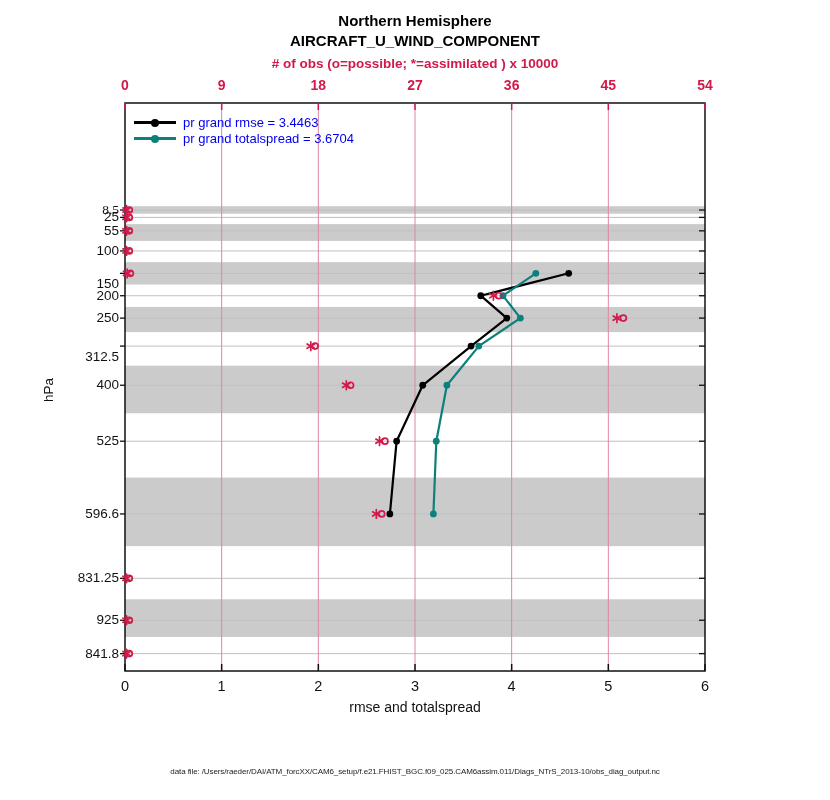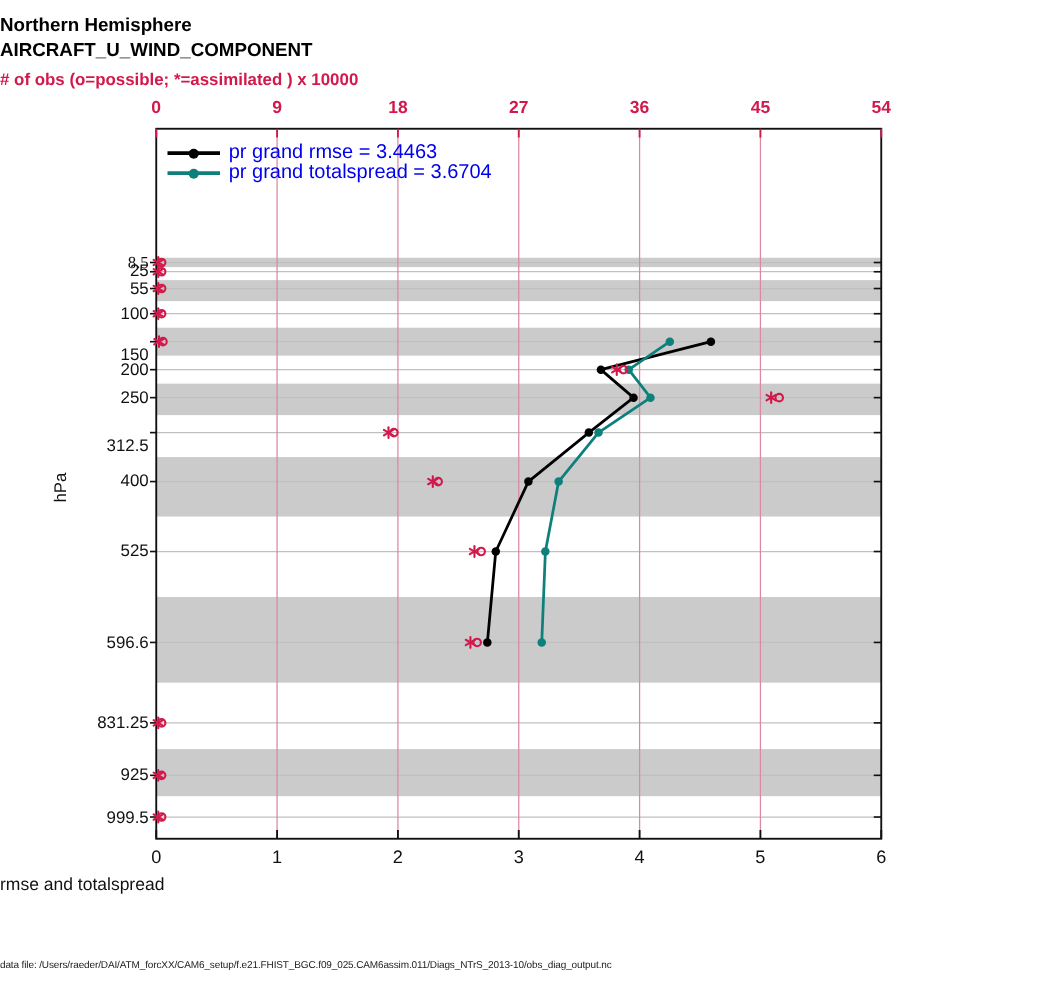--- a/index.html
+++ b/index.html
@@ -1,39 +1,39 @@
 <!DOCTYPE html>
 <html><head>
 <meta charset="utf-8">
 <style>
   html,body{margin:0;padding:0;background:#ffffff;}
   #fig{position:relative;width:830px;height:800px;background:#fff;
        font-family:"Liberation Sans",sans-serif;overflow:hidden;}
   .abs{position:absolute;}
-  .ctr{left:0;width:830px;}
+  .ctr{left:0;width:830px;text-align:center;}
   #title1{top:12px;font-size:15px;font-weight:bold;color:#000;}
   #title2{top:32px;font-size:15px;font-weight:bold;color:#000;}
   #topxlabel{top:56px;font-size:13.5px;font-weight:bold;color:#d2194b;}
   .topTick{position:absolute;top:77px;width:40px;margin-left:-20px;text-align:center;
            font-size:14px;font-weight:bold;color:#d2194b;}
   .botTick{position:absolute;top:678px;width:40px;margin-left:-20px;text-align:center;
            font-size:14.5px;color:#111;}
   .yTick{position:absolute;width:80px;text-align:right;font-size:13.5px;color:#111;
          height:14px;line-height:14px;}
   #ylab{left:-2px;top:383px;width:100px;text-align:center;font-size:13.5px;color:#111;
         transform:rotate(-90deg);transform-origin:50px 7px;}
   #xlab{top:699px;font-size:14px;color:#111;}
   #dates{top:720px;font-size:14px;color:#111;}
   #filenote{top:767px;font-size:8px;color:#222;letter-spacing:-0.1px;}
   #legend{left:134px;top:114px;}
   .legrow{display:flex;align-items:center;height:16px;}
   .legsample{position:relative;width:42px;height:16px;flex:0 0 42px;}
   .legsample .ln{position:absolute;left:0;top:7px;width:42px;height:2.5px;}
   .legsample .dot{position:absolute;left:17px;top:4.5px;width:8px;height:8px;border-radius:50%;}
-  .legrow .lab{margin-left:7px;font-size:16px;color:#0000ee;white-space:nowrap;}
+  .legrow .lab{margin-left:7px;font-size:13px;color:#0000ee;white-space:nowrap;}
   .s0 .ln,.s0 .dot{background:#000000;}
   .s1 .ln,.s1 .dot{background:#0d807b;}
 </style>
 </head>
 <body>
 
 <div id="fig">
   <svg id="plot" class="abs" width="830" height="800" viewBox="0 0 830 800" style="left:0;top:0;">
       <rect x="125" y="206.2" width="580" height="7.497970000000009" fill="#cbcbcb"></rect>
       <rect x="125" y="224.10559999999998" width="580" height="16.78649999999999" fill="#cbcbcb"></rect>
@@ -222,14 +222,14 @@
     <div class="yTick" style="left: 39px; top: 243.964px;">100</div>
     <div class="yTick" style="left: 39px; top: 277px;">150</div>
     <div class="yTick" style="left: 39px; top: 288.728px;">200</div>
     <div class="yTick" style="left: 39px; top: 311.11px;">250</div>
     <div class="yTick" style="left: 39px; top: 350px;">312.5</div>
     <div class="yTick" style="left: 39px; top: 378.256px;">400</div>
     <div class="yTick" style="left: 39px; top: 434.211px;">525</div>
     <div class="yTick" style="left: 39px; top: 506.952px;">596.6</div>
     <div class="yTick" style="left: 39px; top: 571.301px;">831.25</div>
     <div class="yTick" style="left: 39px; top: 613.267px;">925</div>
-    <div class="yTick" style="left: 39px; top: 646.616px;">999.5</div>
+    <div class="yTick" style="left: 39px; top: 646.616px;">841.8</div>
   </div>
 
 </body></html>

